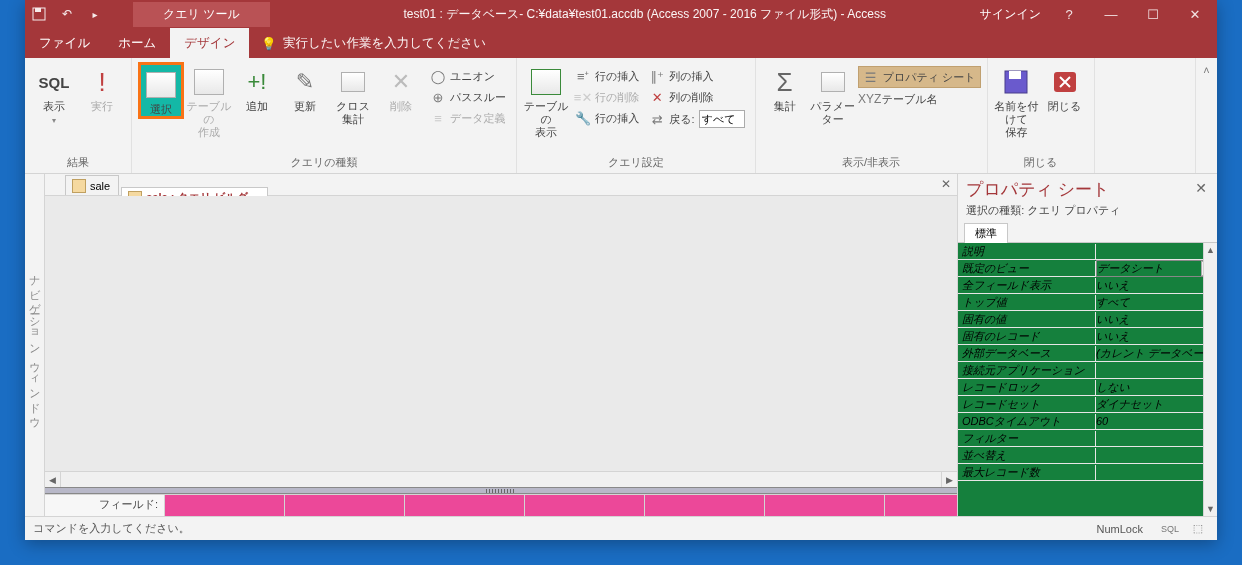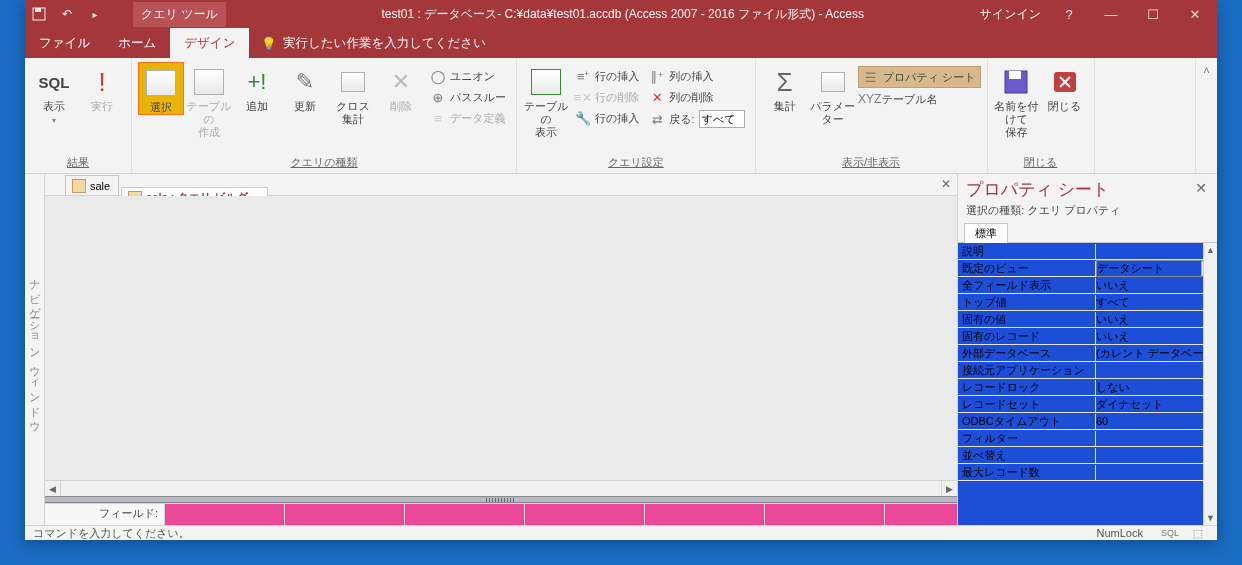--- a/index.html
+++ b/index.html
@@ -3,38 +3,38 @@
 <meta charset="utf-8">
 <style>
 * { box-sizing: border-box; margin: 0; padding: 0; font-family: "Meiryo UI", "Yu Gothic UI", sans-serif; }
 body { background: #1a6dc3; width: 1242px; height: 565px; overflow: hidden; position: relative; }
 .window { position: absolute; left: 25px; top: 0; width: 1192px; height: 540px; background: #fff; box-shadow: 0 4px 16px rgba(0,0,0,.3); display: flex; flex-direction: column; }
 
 
 .titlebar { height: 28px; background: #a4373a; color: #fff; display: flex; align-items: center; font-size: 12px; }
 .titlebar .qat { display: flex; align-items: center; padding: 0 6px; gap: 12px; }
 .qat-ico { width: 16px; height: 16px; display: flex; align-items: center; justify-content: center; color: #fff; opacity: .9; }
-.titlebar .context-tab { background: #b95255; padding: 4px 8px; margin-left: 24px; font-size: 12px; }
+.titlebar .context-tab { background: #b95255; padding: 4px 30px; margin-left: 24px; font-size: 12px; }
 .titlebar .title-text { flex: 1; text-align: center; opacity: .95; padding-left: 40px; }
 .titlebar .right-buttons { display: flex; align-items: center; gap: 14px; padding-right: 8px; }
 .right-buttons .winbtn { width: 28px; height: 28px; display: flex; align-items: center; justify-content: center; color: #fff; opacity: .85; font-size: 13px; }
 
 
 .tabrow { height: 30px; background: #a4373a; display: flex; align-items: stretch; color: #fff; font-size: 12.5px; }
 .tabrow .tab { padding: 0 14px; display: flex; align-items: center; cursor: pointer; }
 .tabrow .tab.active { background: #f3f3f3; color: #a4373a; }
 .tabrow .tell-me { display: flex; align-items: center; padding: 0 12px; gap: 6px; opacity: .95; }
 
 
 .ribbon { height: 116px; background: #f3f3f3; border-bottom: 1px solid #d4d4d4; display: flex; }
 .ribbon-group { border-right: 1px solid #e1e1e1; display: flex; flex-direction: column; padding: 4px 6px 0 6px; }
 .ribbon-group .controls { flex: 1; display: flex; align-items: flex-start; gap: 2px; }
-.ribbon-group .group-label { text-align: center; font-size: 11px; color: #666; padding: 2px 0 3px 0; text-decoration: underline; }
+.ribbon-group .group-label { text-align: center; font-size: 11px; color: #666; padding: 2px 0 3px 0; }
 .rb-big { display: flex; flex-direction: column; align-items: center; justify-content: flex-start; width: 46px; padding-top: 4px; cursor: pointer; gap: 2px; }
-.rb-big.selected { background: #eab308; border: 1px solid #f97316; }
+.rb-big.selected { background: #14b8a6; border: 3px solid #f97316; }
 .rb-big .ico { width: 32px; height: 32px; display: flex; align-items: center; justify-content: center; font-size: 22px; color: #666; }
 .rb-big .lbl { font-size: 11px; color: #444; text-align: center; line-height: 1.2; }
 .rb-big.disabled .ico, .rb-big.disabled .lbl { color: #aaa; }
 .rb-stack { display: flex; flex-direction: column; gap: 1px; padding-top: 4px; }
 .rb-small { display: flex; align-items: center; gap: 4px; font-size: 11px; color: #444; padding: 2px 4px; cursor: pointer; white-space: nowrap; }
 .rb-small .sico { width: 16px; height: 16px; display: inline-flex; align-items: center; justify-content: center; color: #7a7a7a; font-size: 13px; }
 .rb-small.disabled { color: #aaa; }
 .rb-small.disabled .sico { color: #ccc; }
 .rb-small.highlighted { background: #d6b88a; border: 1px solid #c0a070; }
 .rb-small input.combo { width: 46px; height: 18px; font-size: 11px; border: 1px solid #ababab; padding: 0 2px; }
@@ -71,30 +71,30 @@
 .qgrid .cell { width: 120px; border-right: 1px solid #d4d4d4; }
 
 
 .prop-sheet { width: 260px; border-left: 1px solid #d4d4d4; background: #f3f3f3; display: flex; flex-direction: column; font-size: 12px; }
 .prop-sheet .ps-header { display:flex; justify-content:space-between; align-items:flex-start; padding: 4px 6px 0 8px;}
 .prop-sheet h3 { color: #a4373a; font-size: 17px; font-weight: normal; }
 .prop-sheet .ps-close { color:#666; font-size:14px; padding:2px 4px; }
 .prop-sheet .ps-sub { font-size: 11px; color: #444; padding: 2px 8px 4px 8px; }
 .prop-sheet .ps-tabs { display:flex; border-bottom:1px solid #c8c8c8; padding-left:6px; }
 .prop-sheet .ps-tab { border:1px solid #c8c8c8; border-bottom:none; background:#fff; font-size:11px; padding:2px 10px; position:relative; top:1px;}
-.prop-grid { flex:1; overflow:hidden; background:#1d4ed8; font-size:11px; position:relative; }
+.prop-grid { flex:1; overflow:hidden; background:#15803d; font-size:11px; position:relative;font-style:italic; }
 .prop-row { display:flex; border-bottom:1px solid #e6e6e6; height:17px; align-items:center;}
 .prop-row .pname { width: 138px; padding-left:4px; border-right:1px solid #e6e6e6; white-space:nowrap; overflow:hidden;}
 .prop-row .pval { flex:1; padding-left:0; white-space:nowrap; overflow:hidden; position:relative;}
 .prop-row.selected .pval { border:1px solid #888; display:flex; align-items:center;}
 .prop-row .dd { position:absolute; right:1px; top:0; width:14px; height:15px; background:#efefef; border:1px solid #ababab; font-size:8px; display:flex;align-items:center;justify-content:center;}
 .prop-grid .vscroll { position:absolute; right:0; top:0; bottom:0; width:14px; background:#f0f0f0; border-left:1px solid #d4d4d4; display:flex; flex-direction:column; justify-content:space-between; font-size:9px; color:#666; align-items:center; padding:2px 0;}
 
 
-.statusbar { height: 15px; background: #f3f3f3; border-top: 1px solid #d4d4d4; display: flex; align-items: center; font-size: 11px; color: #555; padding: 0 8px; gap: 16px; }
+.statusbar { height: 24px; background: #f3f3f3; border-top: 1px solid #d4d4d4; display: flex; align-items: center; font-size: 11px; color: #555; padding: 0 8px; gap: 16px; }
 .statusbar .spacer { flex: 1; }
 .statusbar .view-btns { display:flex; gap:6px; align-items:center;}
 .statusbar .vbtn { width:22px; height:16px; border:1px solid transparent; display:flex;align-items:center;justify-content:center;font-size:11px;color:#777;}
 
 
 .box-ico { width:30px;height:26px;border:1px solid #b0b0b0;background:linear-gradient(#fff,#e8e8e8); position:relative;}
 .box-ico.small{width:24px;height:20px;}
 svg { display:block; }
 </style>
 </head>

